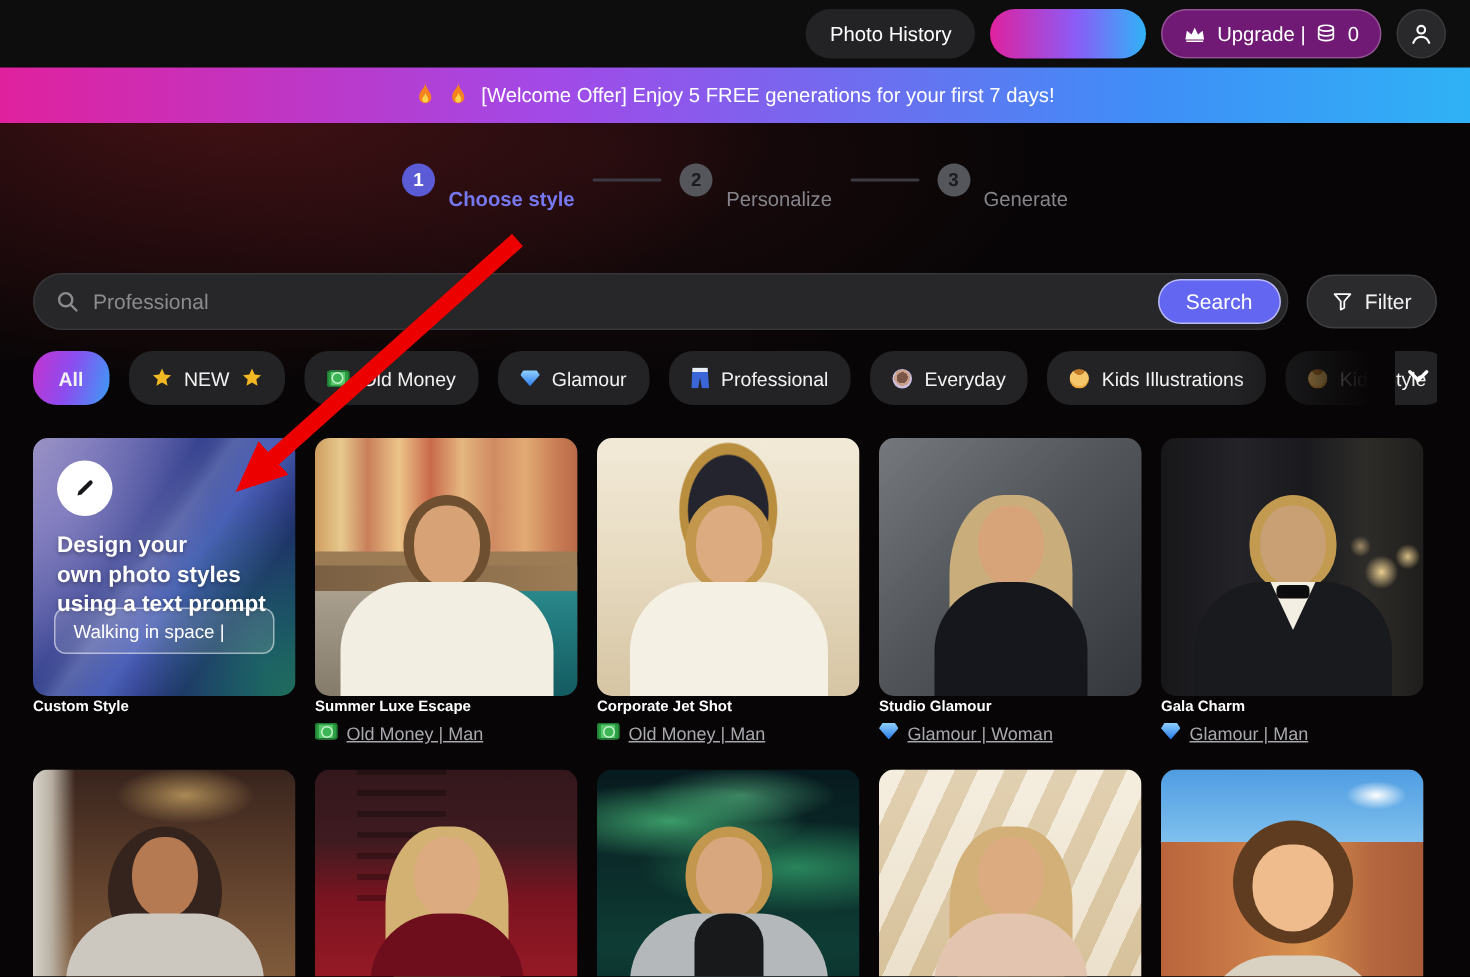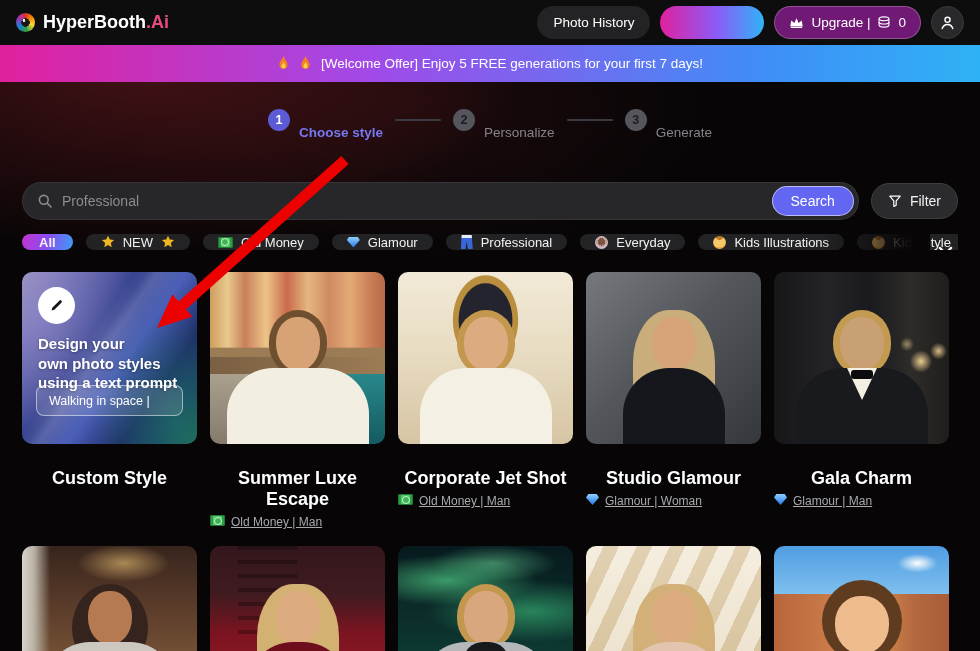--- a/index.html
+++ b/index.html
@@ -55,32 +55,32 @@
                display:flex; align-items:center; padding:0 4px 0 14px; gap:9px; }
   .search-box input{ flex:1; background:transparent; border:0; outline:none; color:#e8e8e8;
                      font-size:14px; font-family:"Liberation Sans",sans-serif; }
   .search-box input::placeholder{ color:#8b8b90; }
   .btn-search{ height:30px; border-radius:15px; background:#6366f1; border:1px solid rgba(255,255,255,.55);
                color:#fff; font-size:14px; padding:0 18px; cursor:pointer; }
   .btn-filter{ height:36px; border-radius:18px; background:#2b2b2d; border:1px solid #3f3f42; color:#f2f2f2;
                font-size:14px; padding:0 16px; display:flex; align-items:center; gap:8px; cursor:pointer; }
   
   .chips{ position:relative; display:flex; align-items:center; gap:13px; margin:14px 22px 0; overflow:hidden; padding-right:40px; }
-  .chip{ height:16px; border-radius:16px; background:#232325; display:flex; align-items:center; gap:8px;
+  .chip{ height:36px; border-radius:16px; background:#232325; display:flex; align-items:center; gap:8px;
          padding:0 15px; font-size:13px; color:#f2f2f2; white-space:nowrap; cursor:pointer; flex:0 0 auto; }
   .chip.all{ background:linear-gradient(105deg,#c433cf 0%,#8b4df0 48%,#3b9df5 100%); font-weight:bold; padding:0 17px; }
   .chips-fade{ position:absolute; right:28px; top:0; bottom:0; width:110px; pointer-events:none;
                background:linear-gradient(90deg, rgba(7,5,6,0), #070506 85%); }
   .chevron-btn{ position:absolute; right:0; top:5px; width:26px; height:24px; background:transparent; border:0;
                 display:flex; align-items:center; justify-content:center; cursor:pointer; }
   
   .grid{ display:grid; grid-template-columns:repeat(5,175px); column-gap:13px; row-gap:17px;
          padding:0 22px; margin-top:22px; }
   .photo{ width:175px; height:172px; border-radius:10px; overflow:hidden; position:relative; cursor:pointer; }
-  .card-title{ margin-top:24px; font-size:18px; font-weight:bold; color:#fff;text-align:center; }
+  .card-title{ margin-top:2px; font-size:10px; font-weight:bold; color:#fff; }
   .card-sub{ margin-top:5px; font-size:12px; color:#a8a8ad; display:flex; align-items:flex-start; gap:6px;text-decoration:underline; }
   
   .person{ position:absolute; inset:0; pointer-events:none; }
   .hair{ position:absolute; left:50%; transform:translateX(-50%); top:22%; width:58px; height:64px;
          border-radius:50% 50% 46% 46%; background:var(--hair); }
   .head{ position:absolute; left:50%; transform:translateX(-50%); top:26%; width:44px; height:54px;
          border-radius:46% 46% 50% 50%; background:var(--skin); }
   .torso{ position:absolute; left:50%; transform:translateX(-50%); bottom:0; width:132px; height:44%;
           border-radius:46px 46px 0 0; background:var(--cloth); }
   .long .hair{ width:82px; height:120px; border-radius:44% 44% 38% 38%; }
@@ -168,24 +168,20 @@
              background:radial-gradient(circle at 50% 0%,#c07a28 0 26%, rgba(0,0,0,0) 28%),
                         radial-gradient(circle at 50% 40%,#f6c66b 0 62%,#eda83f 62%); }
   .arrow-overlay{ position:absolute; inset:0; width:980px; height:651px; pointer-events:none; z-index:40; }
 </style>
 </head>
 <body>
 
 <div class="page">
 
   <header class="topbar">
-    <div class="logo">
-      <span class="logo-mark"></span>
-      <span><span>HyperBooth</span><span class="suffix">.Ai</span></span>
-    </div>
     <div class="topbar-right">
       <button class="pill btn-history">
         <span>Photo History</span>
       </button>
       <div class="pill pill-gradient"></div>
       <button class="pill btn-upgrade">
         <svg viewBox="0 0 24 18" width="15">
             <path d="M2 15h20l-1.6-9.5-5 4L12 2 8.6 9.5l-5-4z" fill="#fff"></path>
             <rect x="3" y="16" width="18" height="1.6" fill="#fff"></rect>
           </svg>

